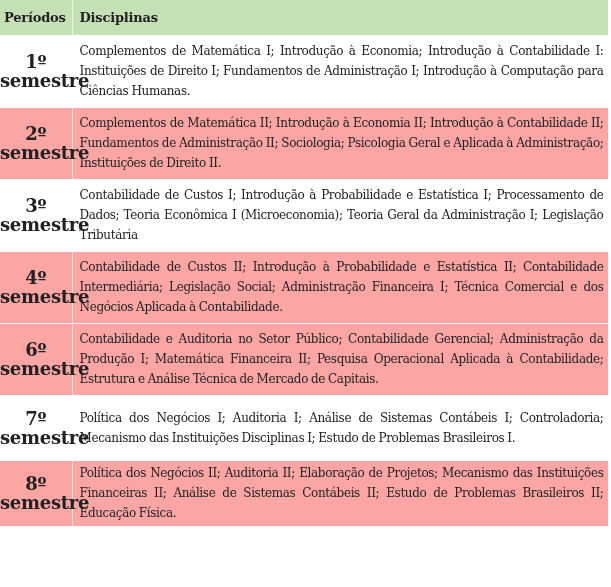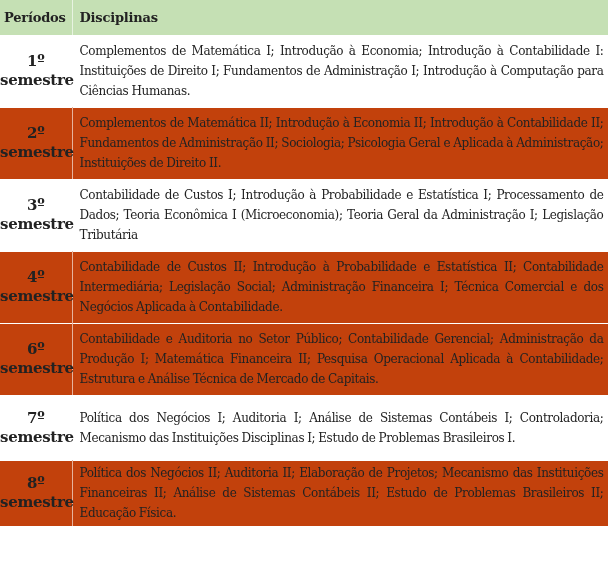--- a/index.html
+++ b/index.html
@@ -19,27 +19,27 @@
     border-right: 1px solid rgba(255,255,255,0.6);
   }
   thead tr { background: #c5e0b4; height: 35px; }
   thead th {
     font-size: 13px;
     font-weight: bold;
     text-align: left;
     letter-spacing: -0.2px;
   }
   thead th.period-h { padding-left: 4px; }
-  tbody tr.even { background: #c2410c; }
+  tbody tr.even { background: #fca5a5; }
   tbody tr.odd { background: #ffffff; }
   tbody tr { border-top: 1px solid #ffffff; }
   td.period {
     text-align: center;
     font-weight: bold;
-    font-size: 15px;
+    font-size: 18px;
     line-height: 19px;
     padding: 0;
     letter-spacing: -0.3px;
   }
   td.period span { display: block; }
   td.subjects {
     font-size: 12px;
     line-height: 20px;
     text-align: justify;
     padding-right: 4px;

